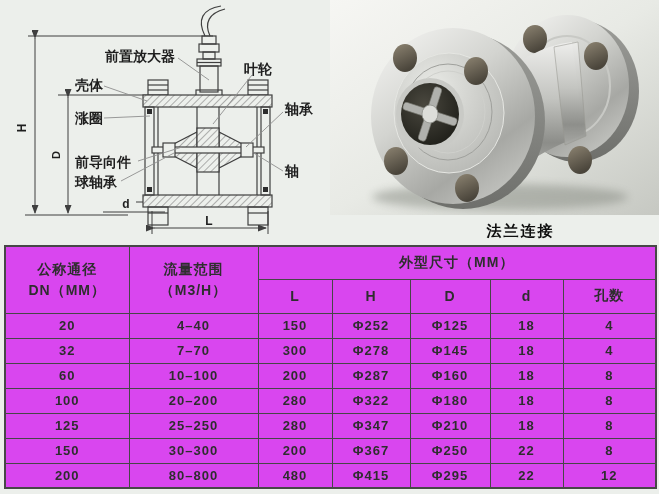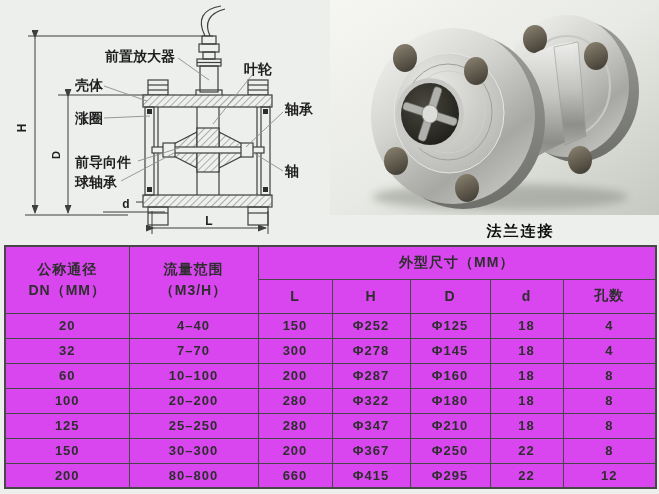--- a/index.html
+++ b/index.html
@@ -314,21 +314,21 @@
         <td>30–300</td>
         <td>200</td>
         <td>Φ367</td>
         <td>Φ250</td>
         <td>22</td>
         <td>8</td>
       </tr>
       <tr>
         <td>200</td>
         <td>80–800</td>
-        <td>660</td>
+        <td>480</td>
         <td>Φ415</td>
         <td>Φ295</td>
         <td>22</td>
         <td>12</td>
       </tr>
     </tbody>
   </table>
 </div>
 
 </body></html>

